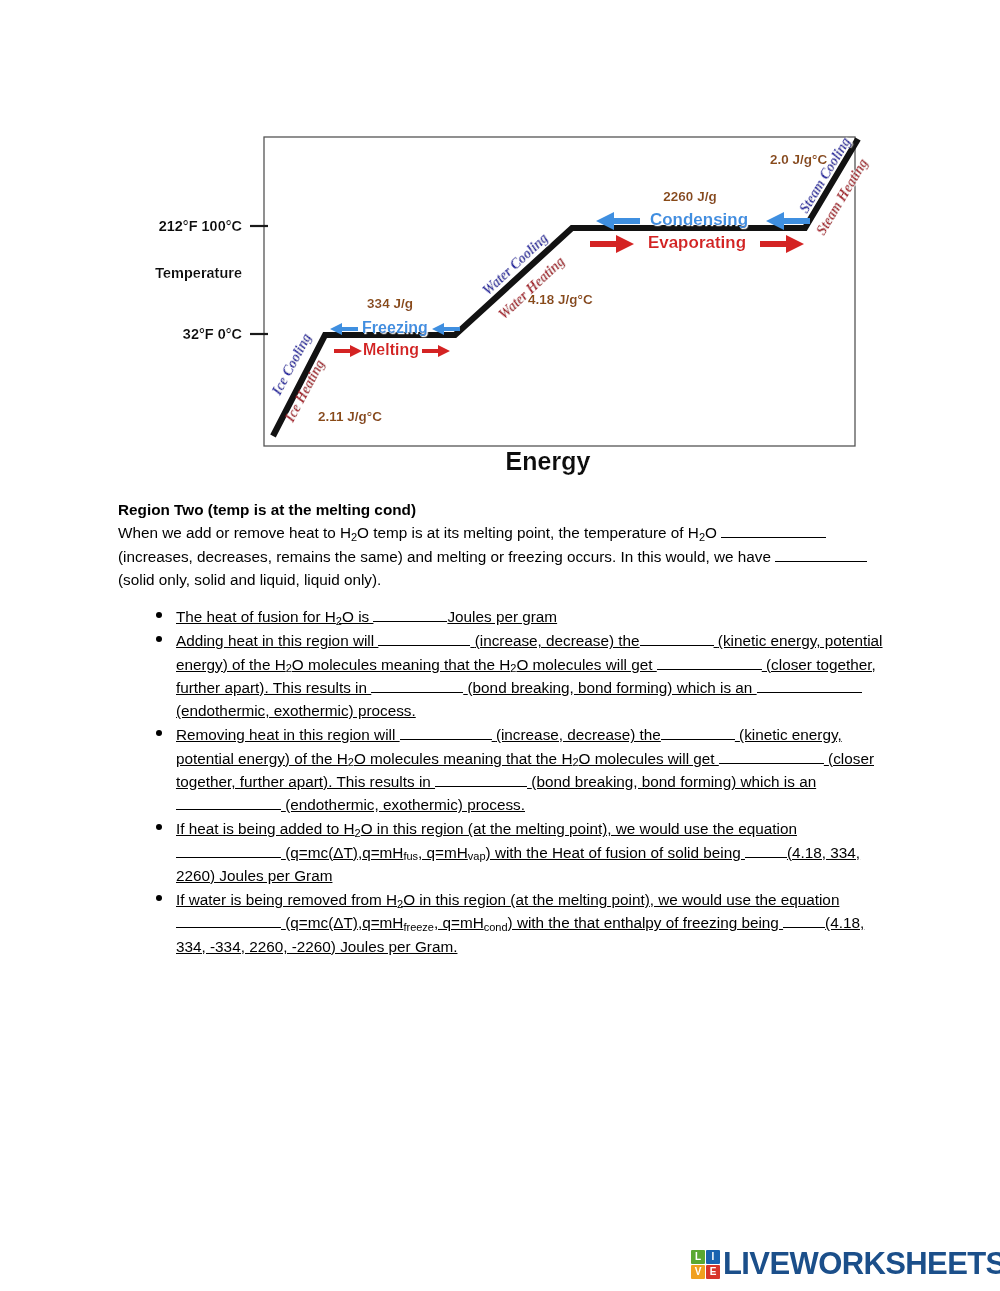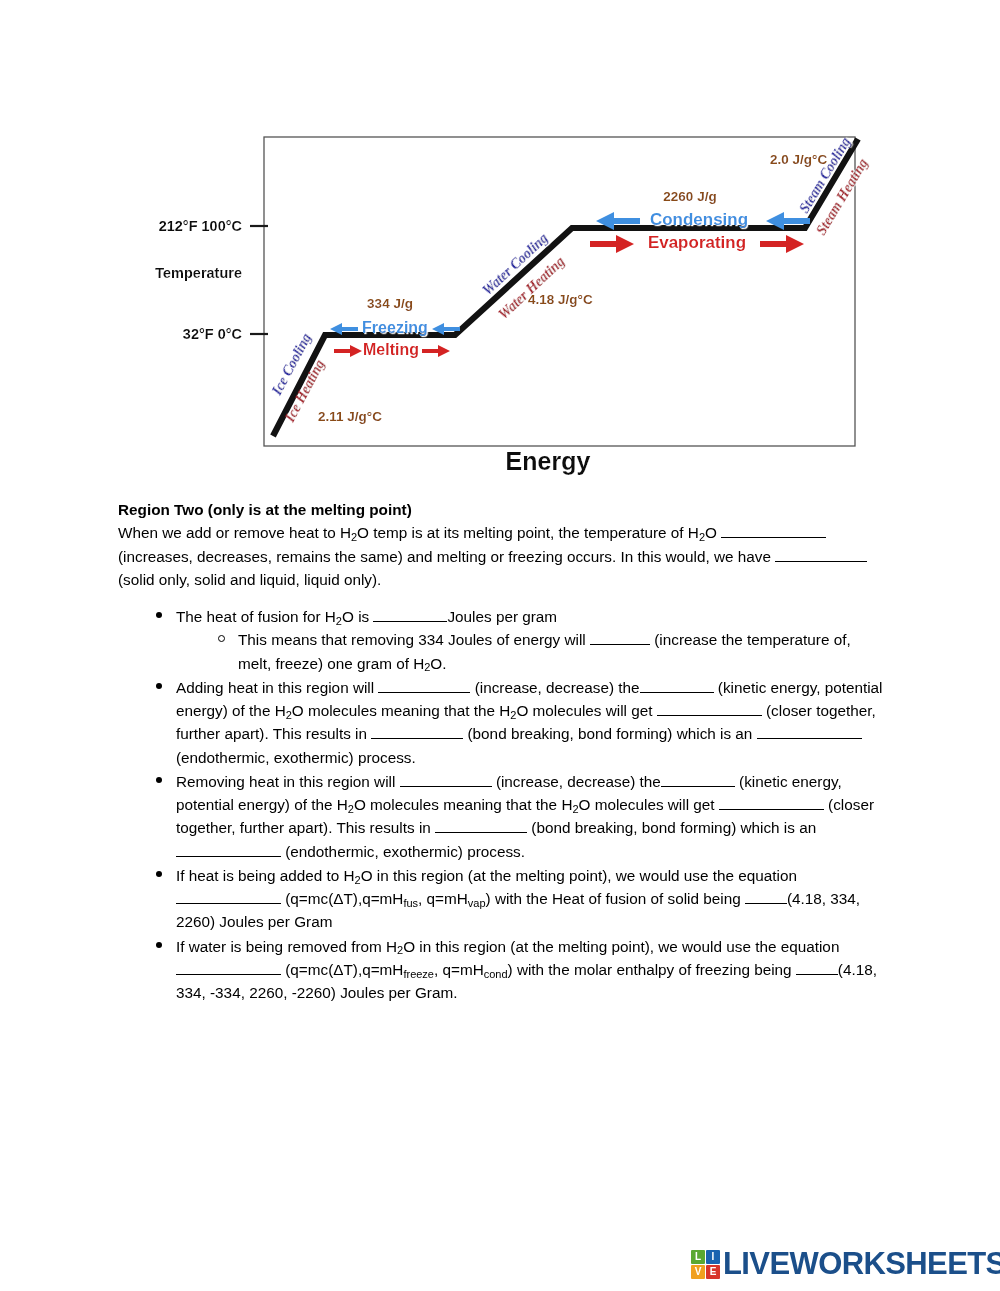--- a/index.html
+++ b/index.html
@@ -61,20 +61,21 @@
     vertical-align: baseline;
     position: relative;
     top: 0.27em;
   }
   strong { font-weight: normal; }
 
   ul.lvl1 {
     margin: 14px 0 0 0;
     padding-left: 58px;
     list-style: none;
+    text-decoration: underline;
   }
   ul.lvl1 > li {
     position: relative;
     margin-bottom: 1px;
   }
   ul.lvl1 > li > .bullet-dot {
     position: absolute;
     left: -20px;
     top: 0.46em;
     width: 6px;
@@ -224,42 +225,37 @@
       <text x="714" y="108" transform="rotate(-59 714 108)" filter="url(#txtshadow)" font-family="'Liberation Serif', serif" font-size="14" font-weight="bold" font-style="italic" fill="#a3232b">Steam Heating</text>
     </g>
     <text x="660" y="36" filter="url(#txtshadow)" font-family="'Liberation Sans', sans-serif" font-size="13.5" font-weight="bold" fill="#8a4b18">2.0 J/g°C</text>
 
     <text x="438" y="342" text-anchor="middle" filter="url(#txtshadow)" font-family="'Liberation Sans', sans-serif" font-size="25" font-weight="bold" fill="#111111">Energy</text>
   </svg>
 </div>
 
 <div id="worksheet-body">
 
-  <div class="para heading">Region Two (only is at the melting point)</div>
+  <div class="para heading">Region Two (temp is at the melting cond)</div>
 
   <div class="para">
     <span>When we add or remove heat to H</span><sub>2</sub><span>O temp is at its melting point, the temperature of H</span><sub>2</sub><span>O</span>
     <span class="blank b-xl"></span>
     <span>(increases, decreases, remains the same) and </span><strong>melting or freezing occurs.</strong>
     <span>In this would, we have </span><span class="blank b-lg"></span>
     <span>(solid only, solid and liquid, liquid only).</span>
   </div>
 
   <ul class="lvl1">
 
     <li>
       <span class="bullet-dot"></span>
       <span>The heat of fusion for H</span><sub>2</sub><span>O is </span><span class="blank b-md"></span><span>Joules per gram</span>
 
       <ul class="lvl2">
-        <li>
-          <span class="bullet-ring"></span>
-          <span>This means that removing 334 Joules of energy will </span><span class="blank b-sm"></span>
-          <span>(increase the temperature of, melt, freeze) one gram of H</span><sub>2</sub><span>O.</span>
-        </li>
       </ul>
     </li>
 
     <li>
       <span class="bullet-dot"></span>
       <span>Adding heat in this region will </span><span class="blank b-lg"></span>
       <span>(increase, decrease) the</span><span class="blank b-md"></span>
       <span>(kinetic energy, potential energy) of the H</span><sub>2</sub><span>O molecules meaning that the H</span><sub>2</sub><span>O molecules will get </span><span class="blank b-xl"></span>
       <span>(closer together, further apart).  This results in </span><span class="blank b-lg"></span>
       <span>(bond breaking, bond forming) which is an </span><span class="blank b-xl"></span>
@@ -278,21 +274,21 @@
 
     <li>
       <span class="bullet-dot"></span>
       <span>If heat is being added to H</span><sub>2</sub><span>O in this region (at the melting point), we would use the equation </span><span class="blank b-xl"></span>
       <span>(q=mc(ΔT),q=mH</span><sub>fus</sub><span>, q=mH</span><sub>vap</sub><span>) with the Heat of fusion of solid being </span><span class="blank b-xs"></span><span>(4.18, 334, 2260) Joules per Gram</span>
     </li>
 
     <li>
       <span class="bullet-dot"></span>
       <span>If water is being removed from H</span><sub>2</sub><span>O in this region (at the melting point), we would use the equation </span><span class="blank b-xl"></span>
-      <span>(q=mc(ΔT),q=mH</span><sub>freeze</sub><span>, q=mH</span><sub>cond</sub><span>) with the molar enthalpy of freezing being </span><span class="blank b-xs"></span><span>(4.18, 334, -334, 2260, -2260) Joules per Gram.</span>
+      <span>(q=mc(ΔT),q=mH</span><sub>freeze</sub><span>, q=mH</span><sub>cond</sub><span>) with the that enthalpy of freezing being </span><span class="blank b-xs"></span><span>(4.18, 334, -334, 2260, -2260) Joules per Gram.</span>
     </li>
 
   </ul>
 </div>
 
 <div id="lw-footer">
   <div id="lw-tiles">
     <span class="tile-l">L</span>
     <span class="tile-i">I</span>
     <span class="tile-v">V</span>

